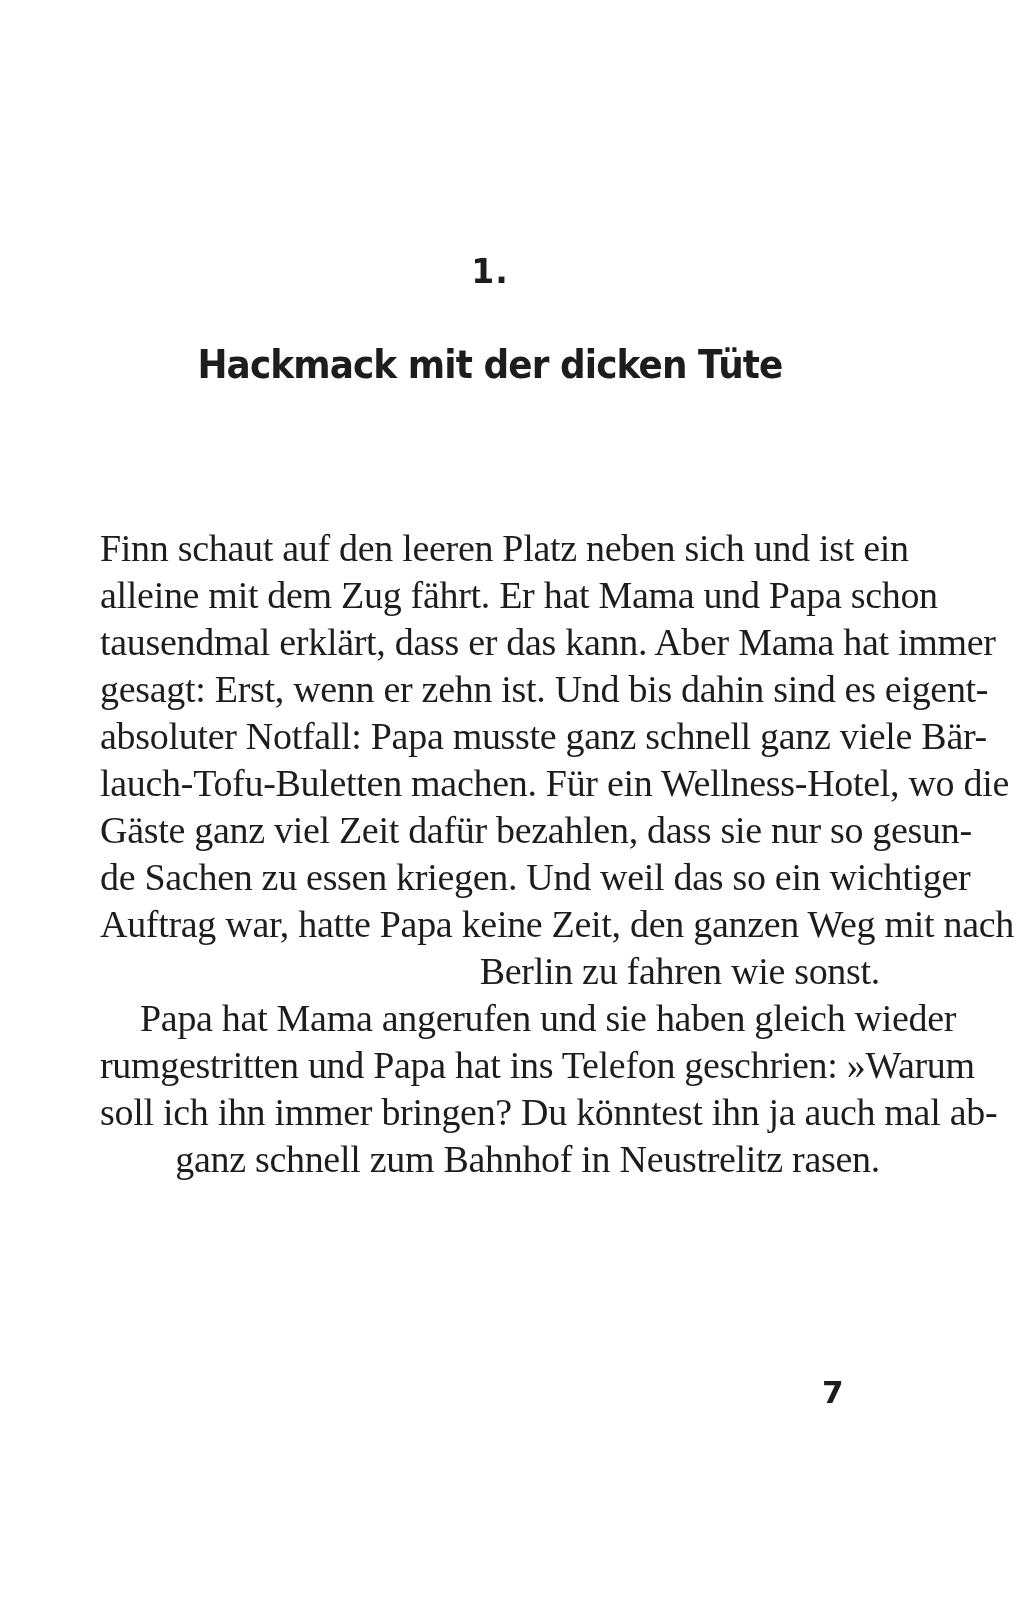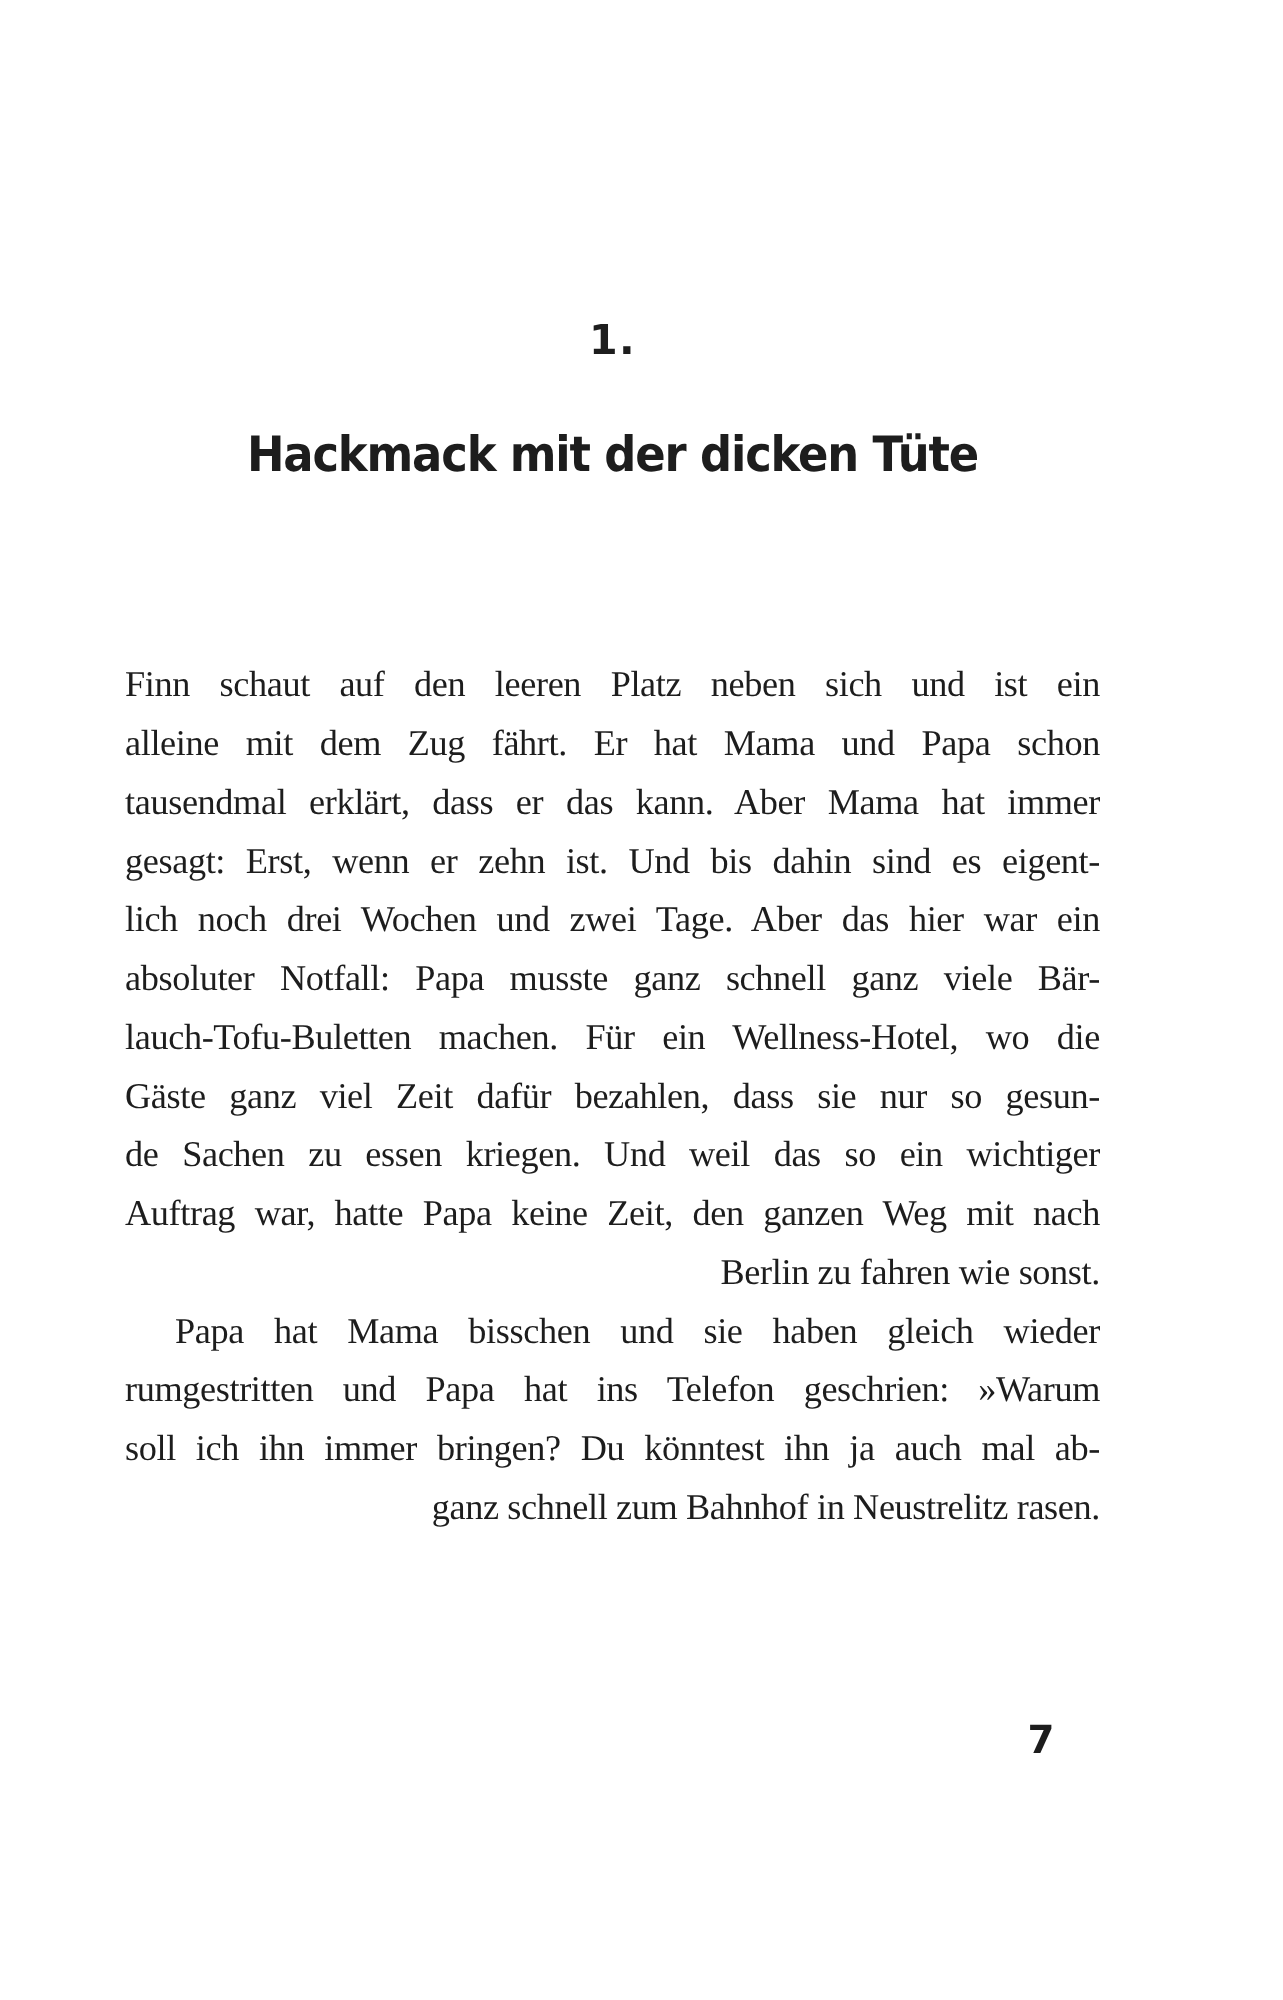--- a/index.html
+++ b/index.html
@@ -38,21 +38,21 @@
     top: 342px;
     font-size: 39px;
     line-height: 46px;
     letter-spacing: -1px;
     transform: scaleX(0.92);
   }
   .body-text {
     position: absolute;
     left: 100px; top: 525px;
     width: 780px;
-    font-size: 29px;
+    font-size: 38px;
     letter-spacing: -0.3px;
     line-height: 47px;
     color: var(--ink);
   }
   .text-line {
     height: 47px;
     white-space: nowrap;
   }
   .jl { 
     text-align: justify;
@@ -83,31 +83,30 @@
 
   <div class="heading-col chapter-title">Hackmack mit der dicken Tüte</div>
 
   <div class="body-text">
 
     <div>
       <div class="text-line jl">Finn schaut auf den leeren Platz neben sich und ist ein</div>
       <div class="text-line jl">alleine mit dem Zug fährt. Er hat Mama und Papa schon</div>
       <div class="text-line jl">tausendmal erklärt, dass er das kann. Aber Mama hat immer</div>
       <div class="text-line jl">gesagt: Erst, wenn er zehn ist. Und bis dahin sind es eigent-</div>
-      <div class="text-line jl">lich noch drei Wochen und zwei Tage. Aber das hier war ein</div>
       <div class="text-line jl">absoluter Notfall: Papa musste ganz schnell ganz viele Bär-</div>
       <div class="text-line jl">lauch-Tofu-Buletten machen. Für ein Wellness-Hotel, wo die</div>
       <div class="text-line jl">Gäste ganz viel Zeit dafür bezahlen, dass sie nur so gesun-</div>
       <div class="text-line jl">de Sachen zu essen kriegen. Und weil das so ein wichtiger</div>
       <div class="text-line jl">Auftrag war, hatte Papa keine Zeit, den ganzen Weg mit nach</div>
       <div class="text-line ll">Berlin zu fahren wie sonst.</div>
     </div>
 
     <div>
-      <div class="text-line jl indent">Papa hat Mama bisschen und sie haben gleich wieder</div>
+      <div class="text-line jl indent">Papa hat Mama angerufen und sie haben gleich wieder</div>
       <div class="text-line jl">rumgestritten und Papa hat ins Telefon geschrien: »Warum</div>
       <div class="text-line jl">soll ich ihn immer bringen? Du könntest ihn ja auch mal ab-</div>
       <div class="text-line ll">ganz schnell zum Bahnhof in Neustrelitz rasen.</div>
     </div>
 
   </div>
 
   <div class="page-number">7</div>
 
 </div>

